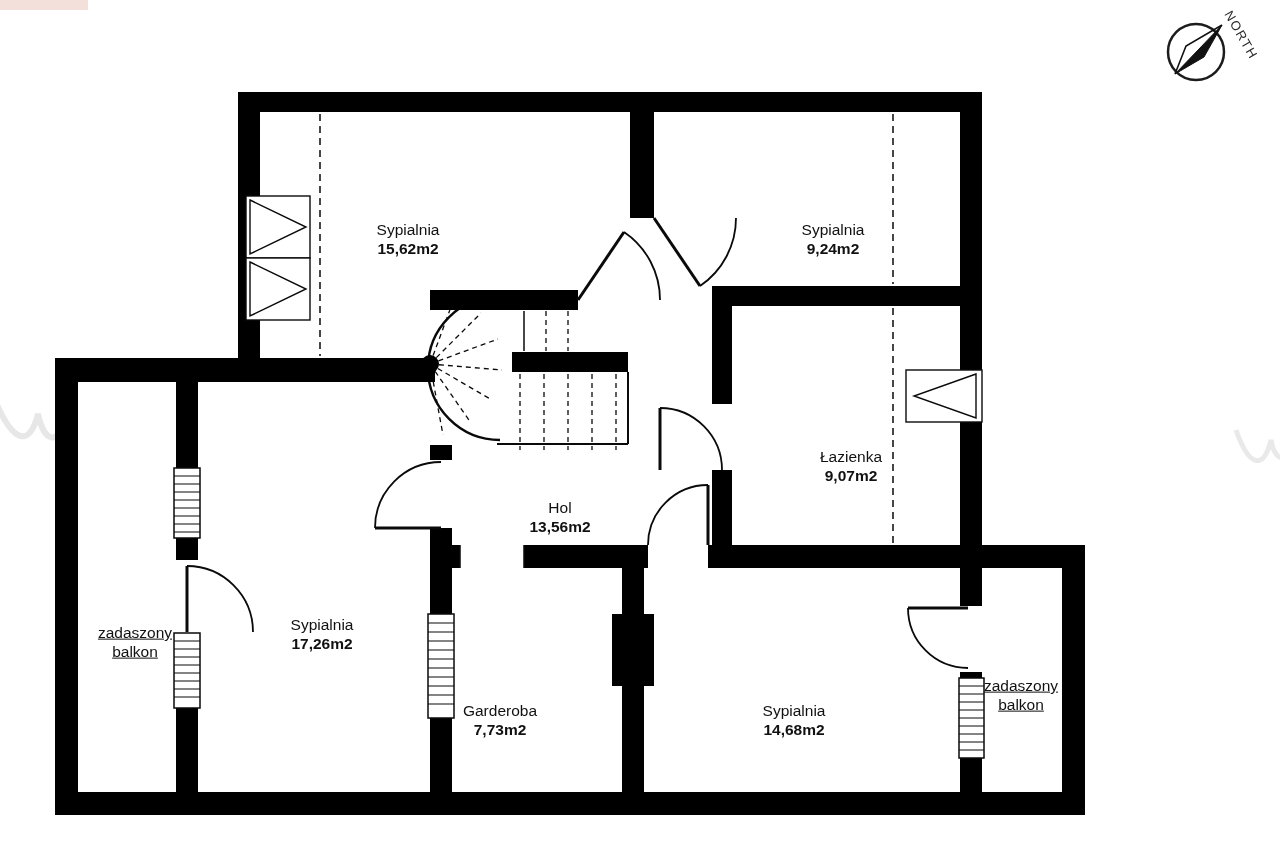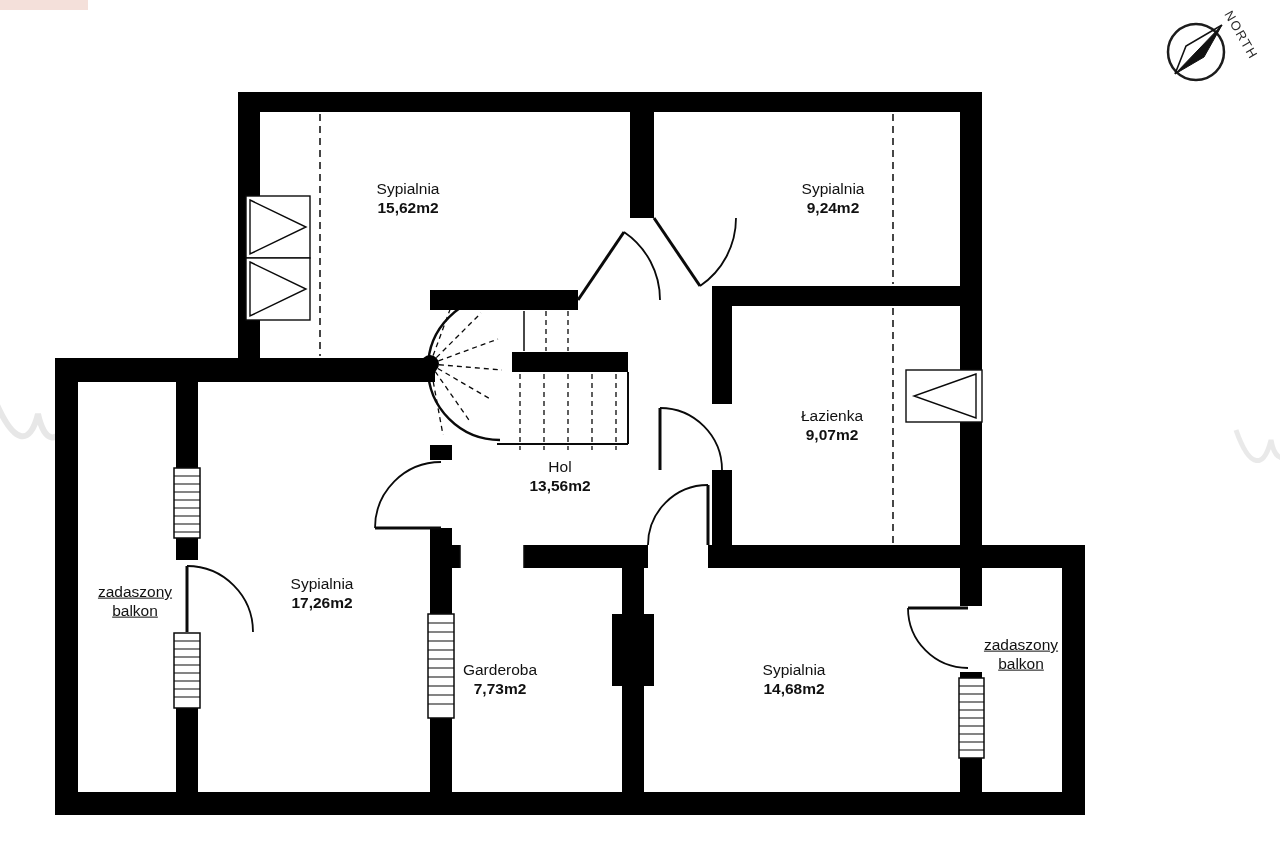--- a/index.html
+++ b/index.html
@@ -22,20 +22,21 @@
   }
   .room-label {
     position: absolute;
     transform: translate(-50%, -50%);
     text-align: center;
     color: #111111;
     font-size: 15.5px;
     line-height: 1.25;
     white-space: nowrap;
     pointer-events: none;
+    margin-top: 41px;
   }
   .room-label .room-name { font-weight: 400; }
   .room-label .room-area { font-weight: 700; }
   .room-label.wrap {
     white-space: normal;
     width: 104px;
     text-decoration: underline;
   }
   .artifact-strip {
     position: absolute;
@@ -207,21 +208,21 @@
   <div class="room-label" style="left:408px; top:198px;">
     <div class="room-name">Sypialnia</div>
     <div class="room-area">15,62m2</div>
   </div>
 
   <div class="room-label" style="left:833px; top:198px;">
     <div class="room-name">Sypialnia</div>
     <div class="room-area">9,24m2</div>
   </div>
 
-  <div class="room-label" style="left:832px; top:425px;">
+  <div class="room-label" style="left:851px; top:425px;">
     <div class="room-name">Łazienka</div>
     <div class="room-area">9,07m2</div>
   </div>
 
   <div class="room-label" style="left:560px; top:476px;">
     <div class="room-name">Hol</div>
     <div class="room-area">13,56m2</div>
   </div>
 
   <div class="room-label" style="left:322px; top:593px;">

